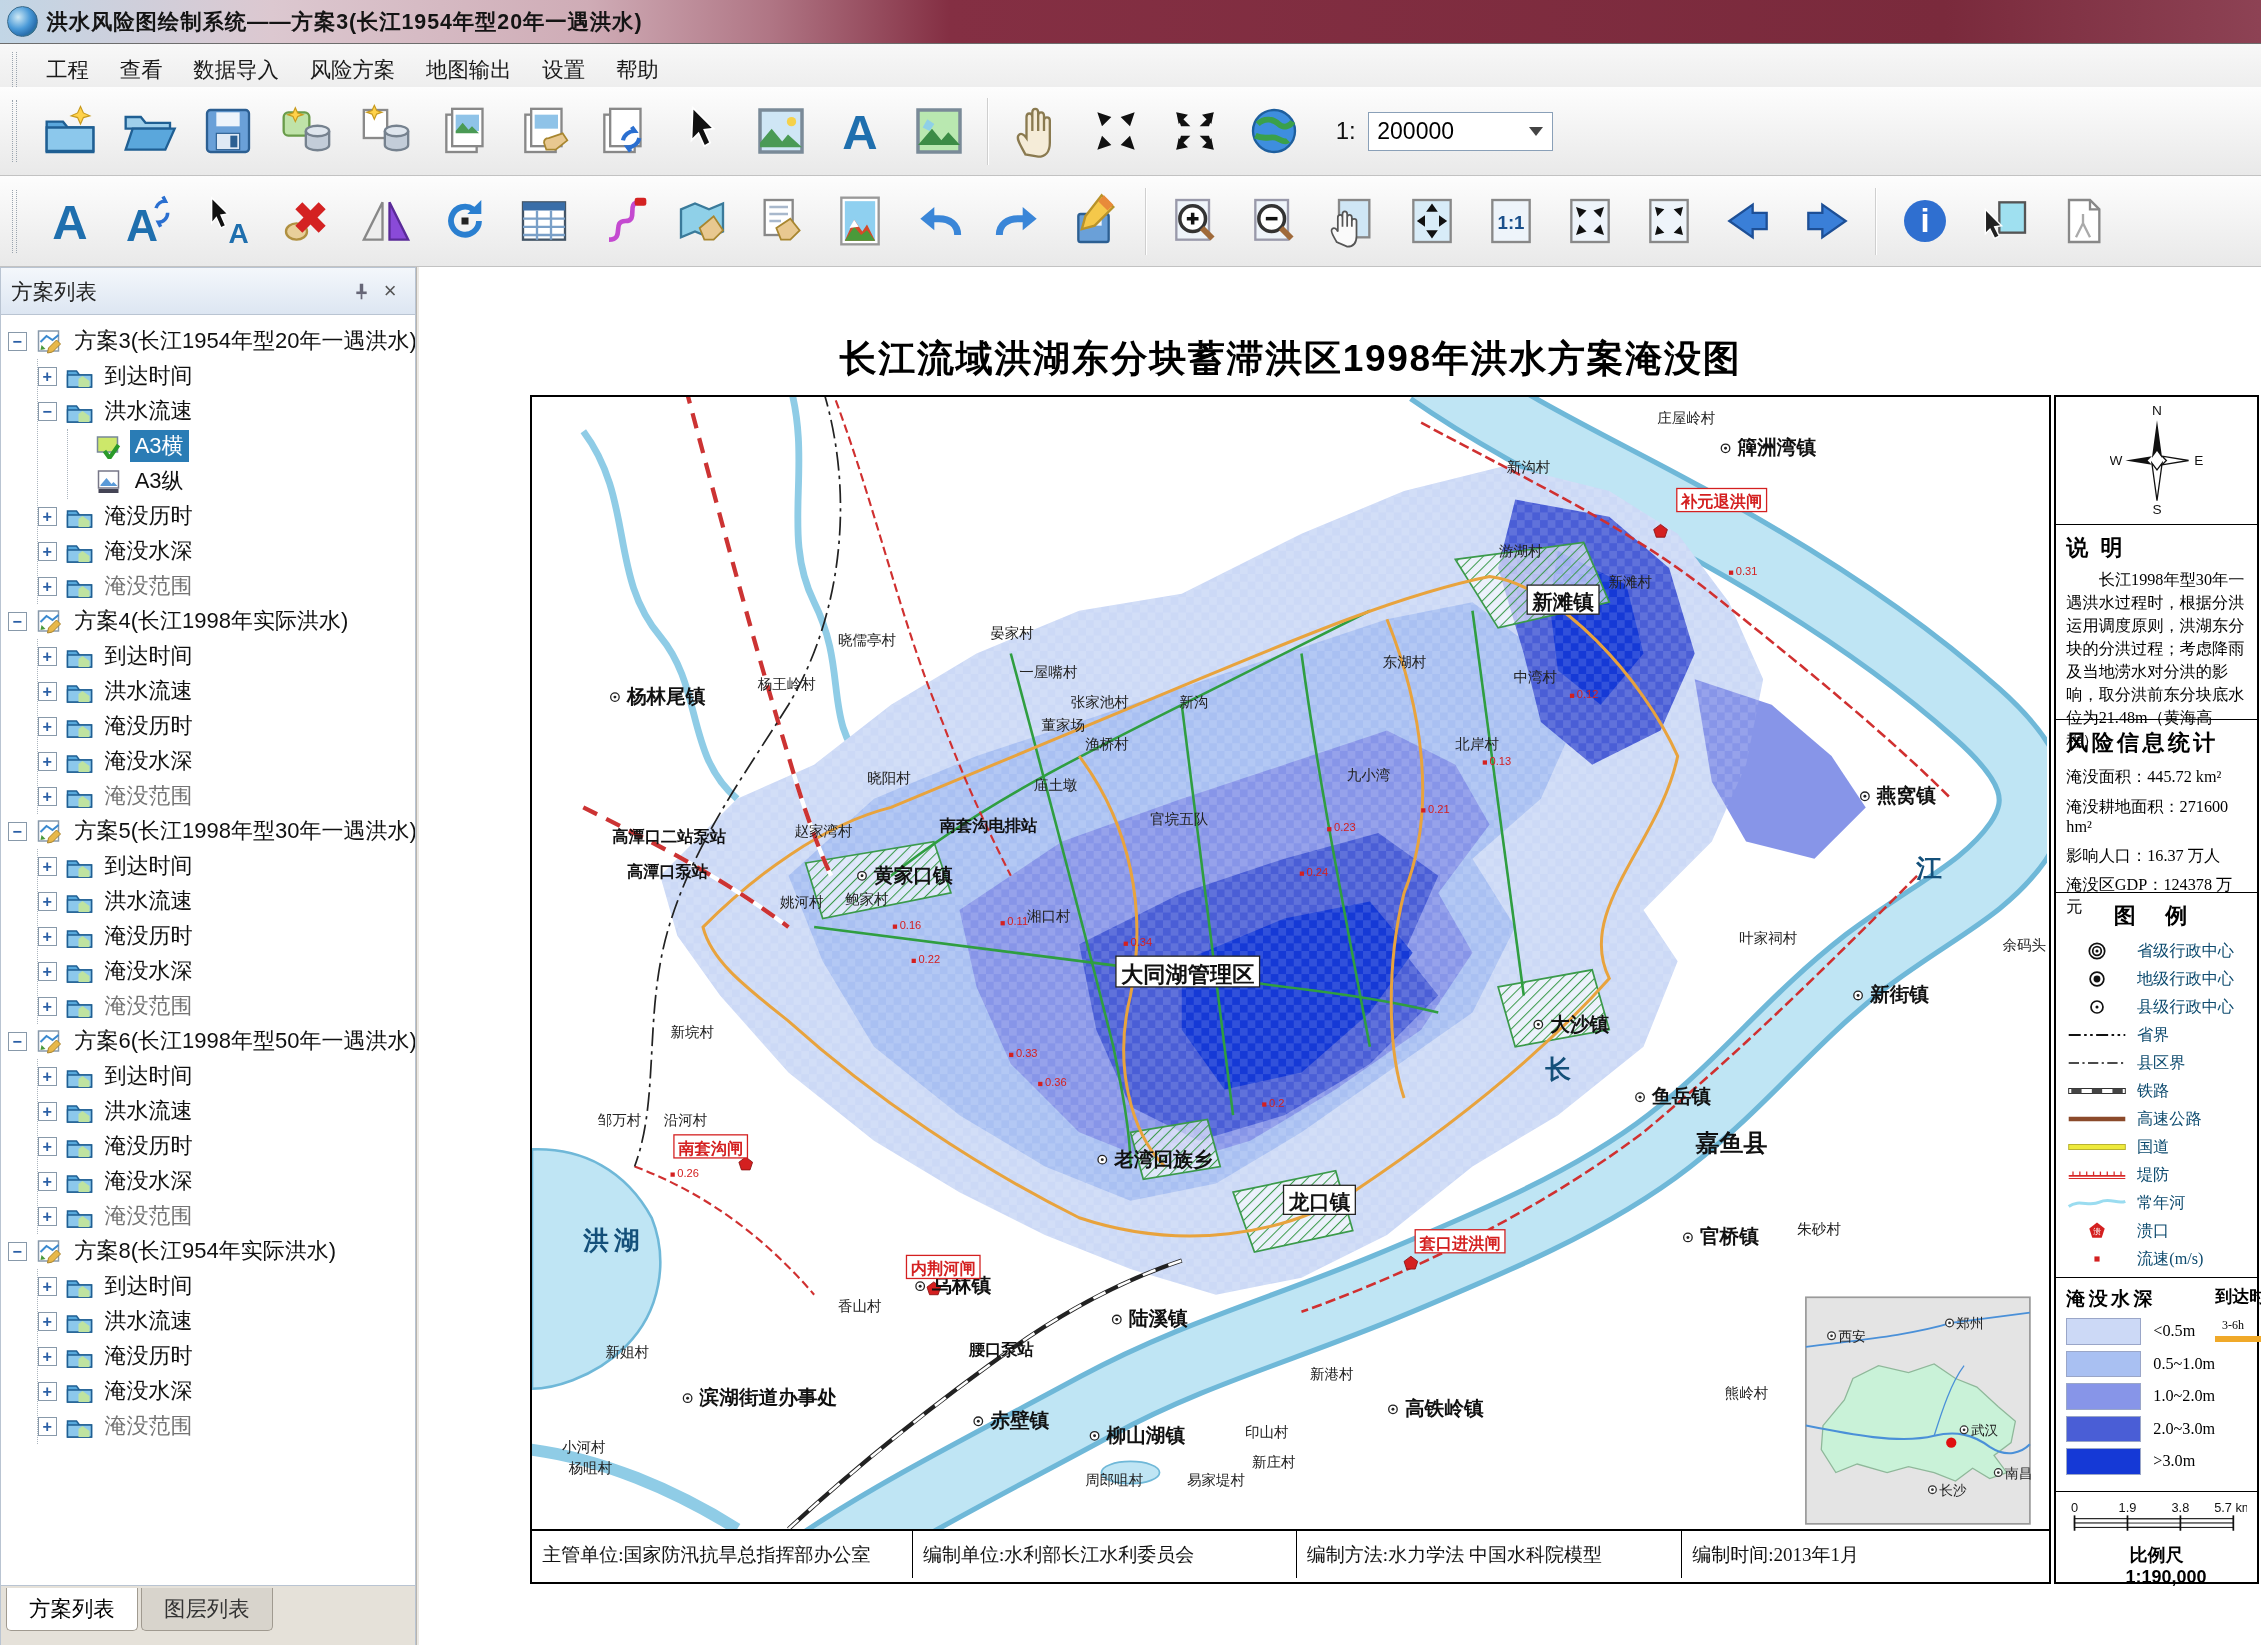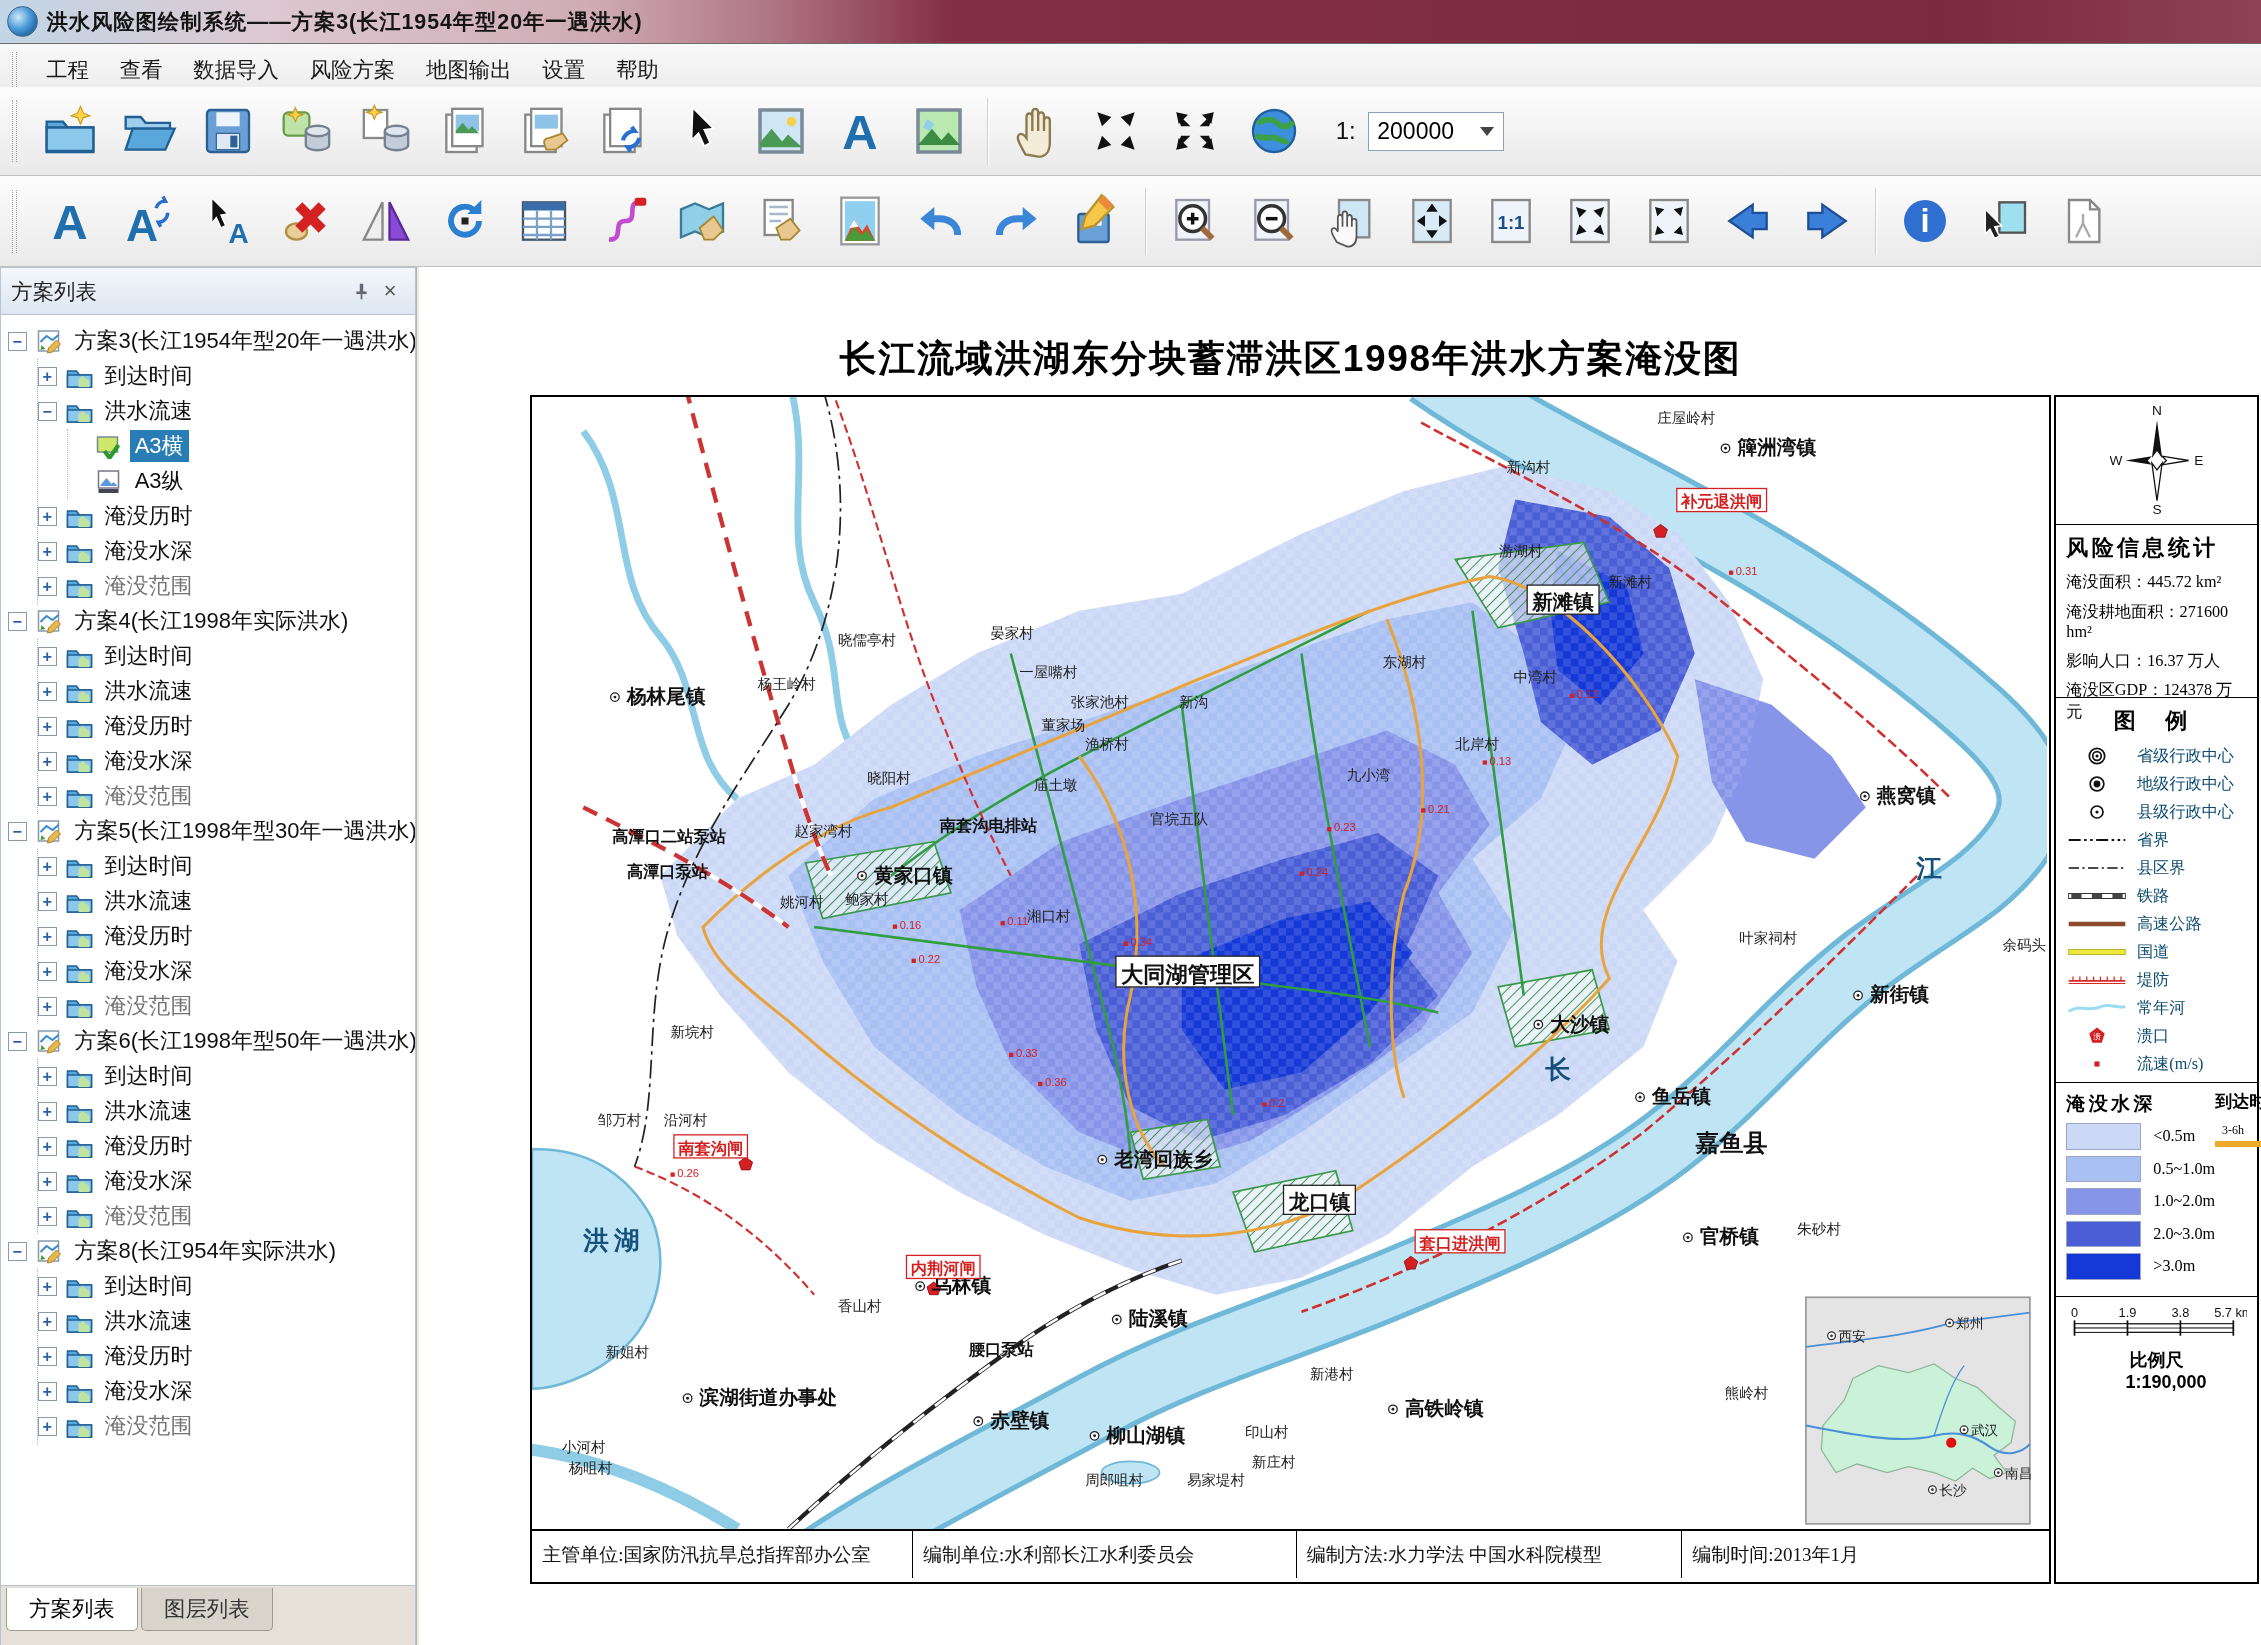--- a/index.html
+++ b/index.html
@@ -24,21 +24,21 @@
   
   .toolbar{position:absolute;left:0;width:2261px;background:linear-gradient(#fdfdfd,#e9e9e9);
     border-bottom:0.9px solid #c2c2c2;display:flex;align-items:center;padding-left:12px;}
   #toolbar1{top:87px;height:89px;}
   #toolbar2{top:176px;height:91px;}
   .tbtn{width:79px;height:79px;display:flex;align-items:center;justify-content:center;border:0.9px solid transparent;border-radius:3.4px;}
   .tbtn svg{width:56px;height:56px;}
   .tsep{width:1.7px;height:67px;background:#cfcfcf;margin:0 8.6px;border-right:0.9px solid #fff;}
   #scale-group{display:flex;align-items:center;margin-left:22px;}
   #scale-label{font-size:24px;margin-right:12px;color:#111;}
-  #scale-combo{width:136px;height:39px;background:#fff;border:0.9px solid #8aa0b8;display:flex;align-items:center;justify-content:space-between;padding:0 8.6px;font-size:23px;}
+  #scale-combo{width:185px;height:39px;background:#fff;border:0.9px solid #8aa0b8;display:flex;align-items:center;justify-content:space-between;padding:0 8.6px;font-size:23px;}
   #scale-combo .arr{width:0;height:0;border-left:7.7px solid transparent;border-right:7.7px solid transparent;border-top:9.4px solid #444;}
 
   
   #left-panel{position:absolute;left:0;top:267px;width:417px;height:1379px;background:#f3f1ee;border-right:1.7px solid #b8b4ae;display:flex;flex-direction:column;}
   #panel-header{height:48px;background:linear-gradient(#f4f7fb,#dde6f2);border:0.9px solid #b9c4d2;display:flex;align-items:center;padding:0 10.3px;}
   #panel-title{font-size:21.4px;color:#222;flex:1;}
   .hdr-btn{width:29px;height:29px;display:flex;align-items:center;justify-content:center;font-size:22px;color:#555;}
   #tree-wrap{flex:1;background:#fff;border:0.9px solid #b9c4d2;border-top:none;overflow:hidden;padding:8.6px 0 0 6.8px;}
   .trow{display:flex;align-items:center;height:35px;white-space:nowrap;}
   .texp{width:19px;height:19px;border:0.9px solid #8899aa;background:#fff;color:#2b5fa5;font-size:16.2px;line-height:16.2px;text-align:center;margin-right:6.8px;flex:none;font-weight:bold;}
@@ -1002,20 +1002,24 @@
             <path d="M55 18 L61 62 L55 54 L49 62 Z" fill="#111"></path>
             <path d="M55 112 L61 68 L55 76 L49 68 Z" fill="#fff" stroke="#111" stroke-width="1.5"></path>
             <path d="M18 65 L49 60 L44 65 L49 70 Z" fill="#111"></path>
             <path d="M92 65 L61 60 L66 65 L61 70 Z" fill="#fff" stroke="#111" stroke-width="1.5"></path>
             <text x="55" y="12" font-size="16" text-anchor="middle" fill="#111">N</text>
             <text x="104" y="70" font-size="16" text-anchor="middle" fill="#111">E</text>
             <text x="55" y="128" font-size="16" text-anchor="middle" fill="#111">S</text>
             <text x="7" y="70" font-size="16" text-anchor="middle" fill="#111">W</text>
           </svg>
       </div>
+      <div id="sec-notes" class="sp-sec sp-div">
+        <div class="sp-title">说 明</div>
+        <div id="notes-body">长江1998年型30年一遇洪水过程时，根据分洪运用调度原则，洪湖东分块的分洪过程；考虑降雨及当地涝水对分洪的影响，取分洪前东分块底水位为21.48m（黄海高程）；</div>
+      </div>
       <div id="sec-stats" class="sp-sec sp-div">
         <div class="sp-title">风险信息统计</div>
         <div id="stats-lines">
             <div class="stat-line">淹没面积：445.72 km²</div>
             <div class="stat-line">淹没耕地面积：271600 hm²</div>
             <div class="stat-line">影响人口：16.37 万人</div>
             <div class="stat-line">淹没区GDP：124378 万元</div>
           </div>
       </div>
       <div id="sec-legend" class="sp-sec sp-div">

